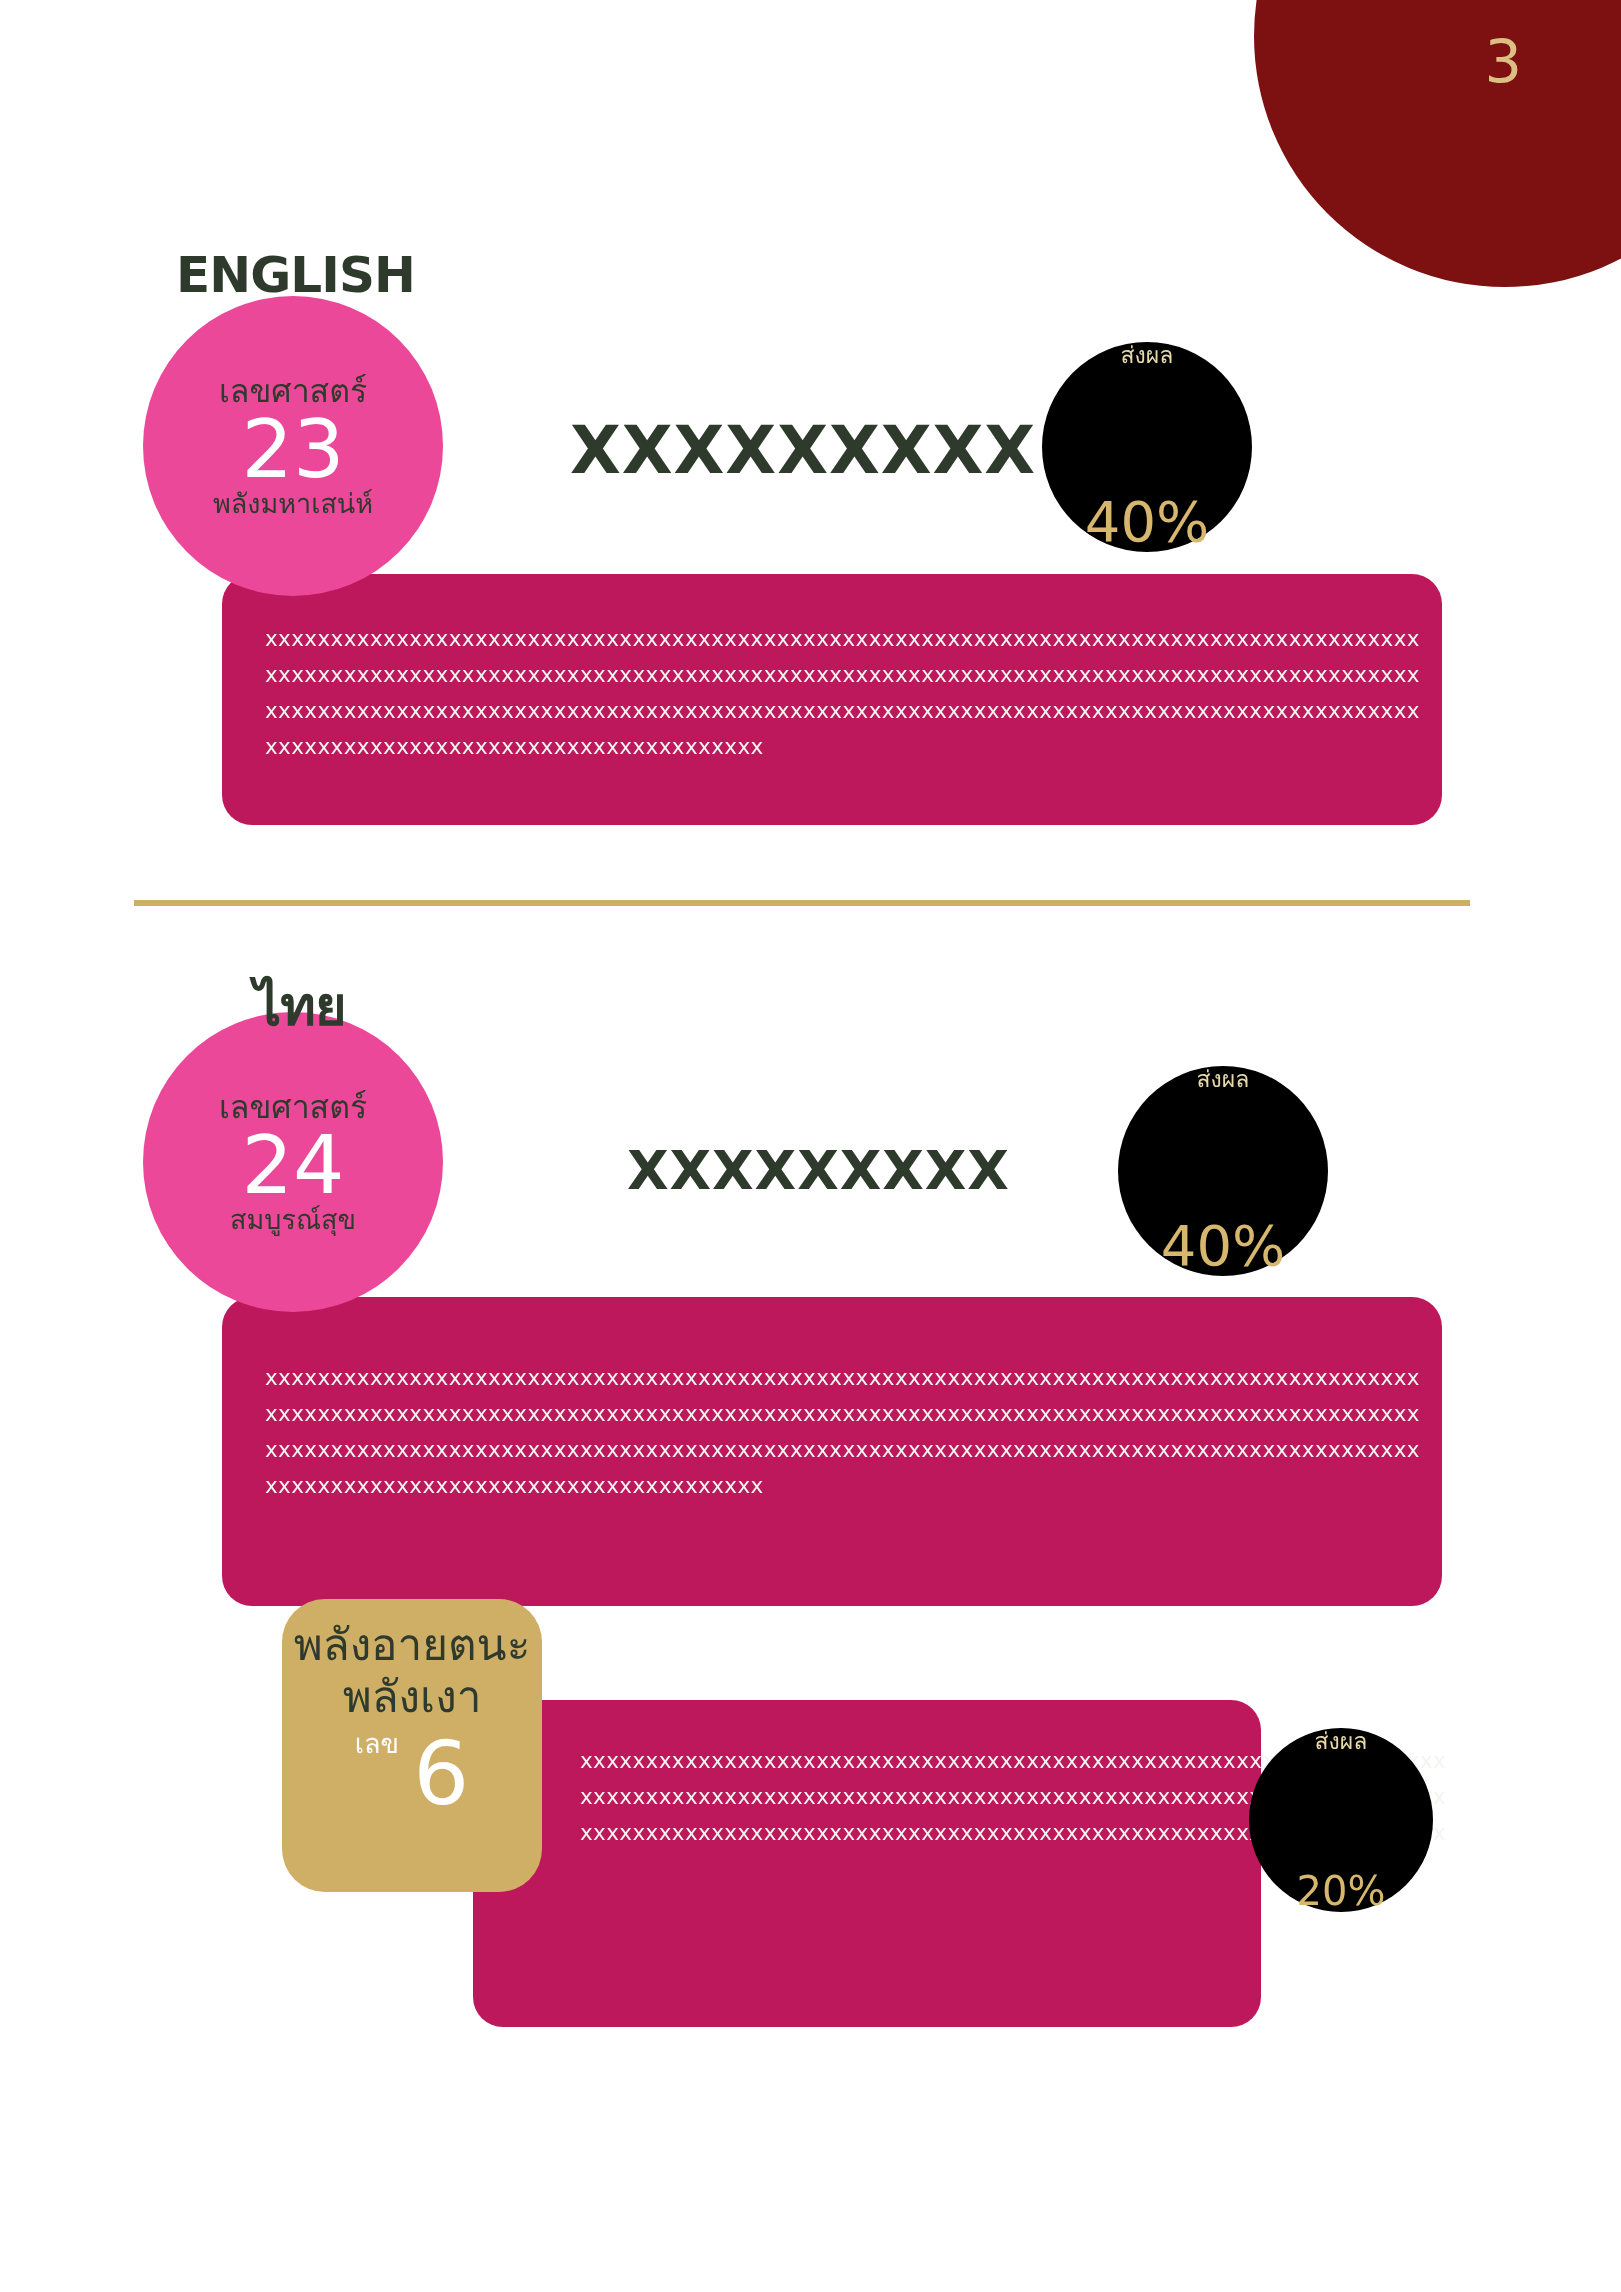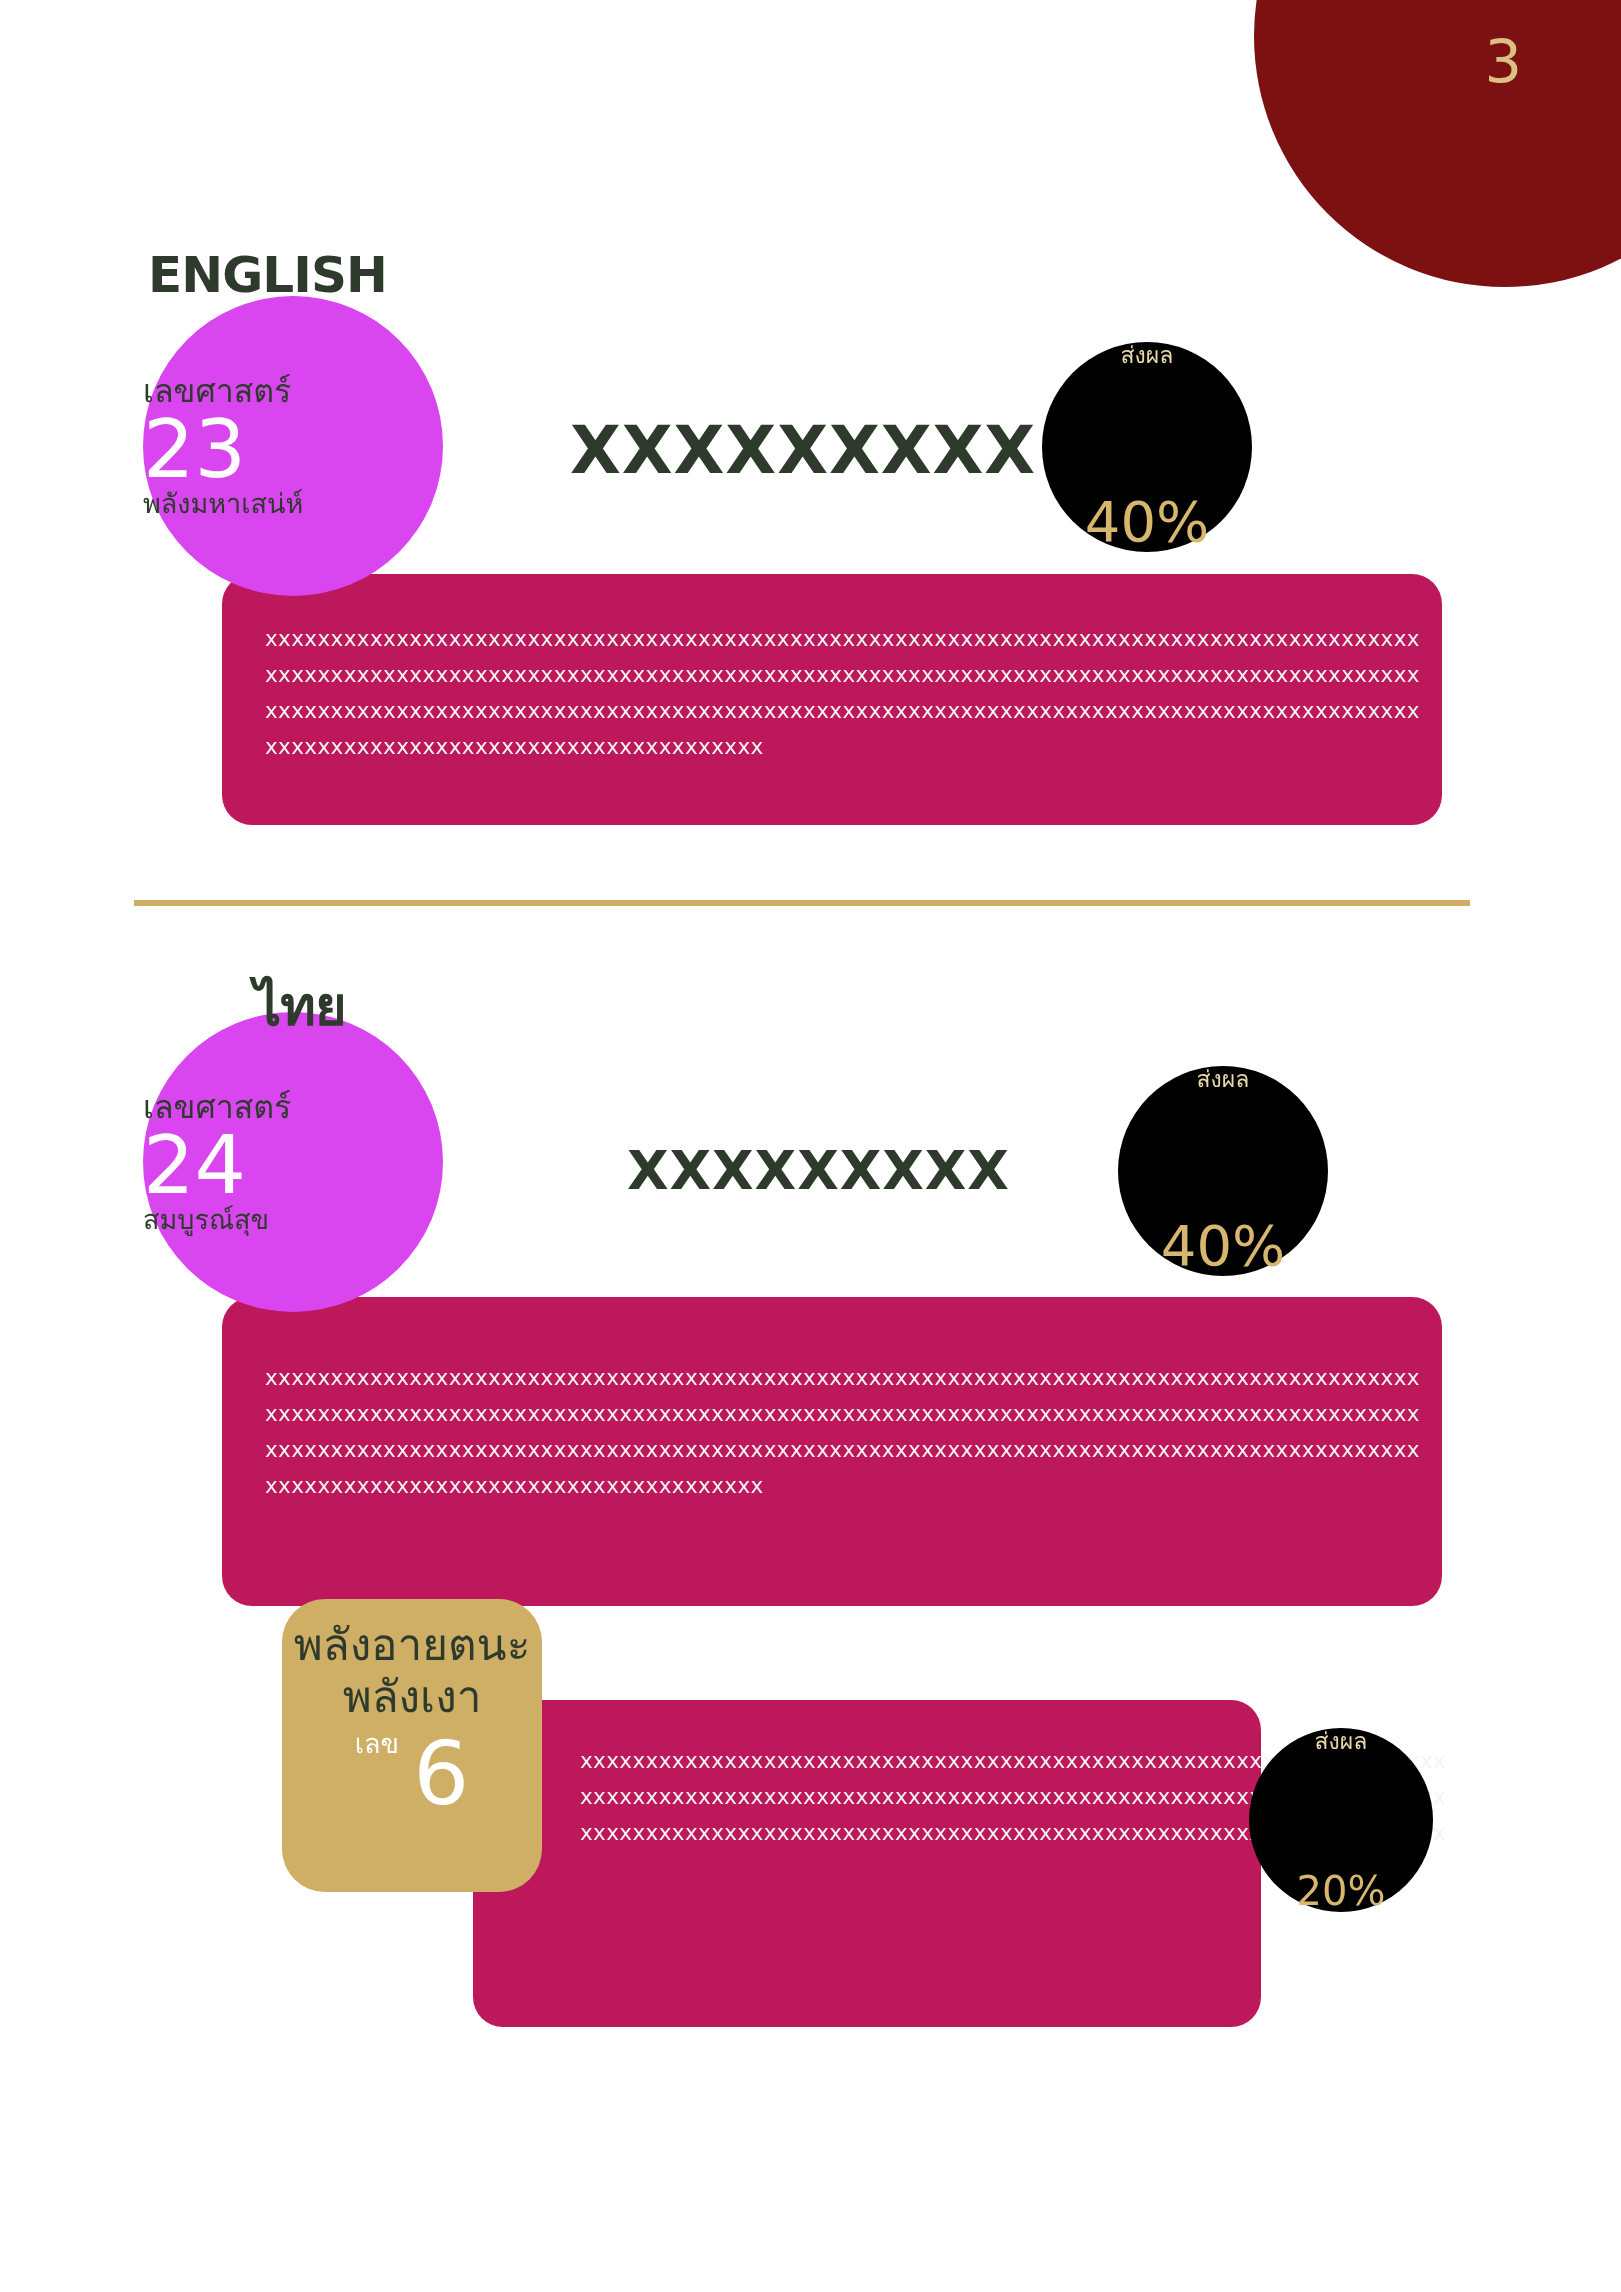--- a/index.html
+++ b/index.html
@@ -59,24 +59,24 @@
     color: #2e3a2c;
     letter-spacing: -0.9px;
     z-index: 4;
     white-space: nowrap;
   }
 
   
   .num-circle {
     position: absolute;
     border-radius: 50%;
-    background: #d946ef;
+    background: #ec4899;
     display: flex;
     flex-direction: column;
-    align-items: flex-start;
+    align-items: center;
     justify-content: center;
     z-index: 3;
   }
   .num-circle .nc-top {
     color: #2e3a2c;
     font-size: 32px;
     line-height: 1.1;
     margin-bottom: -1.8px;
   }
   .num-circle .nc-value {
@@ -189,21 +189,21 @@
 </head>
 <body>
 
 <div class="page">
 
   <div class="corner-badge"></div>
   <div class="corner-number">3</div>
 
   <div class="section" style="top:0;height:896px;">
 
-    <div class="lang-heading" style="left:148px; top:246px; font-size:50px;">ENGLISH</div>
+    <div class="lang-heading" style="left:176px; top:246px; font-size:50px;">ENGLISH</div>
 
     <div class="num-circle" style="left:143px; top:296px; width:300px; height:300px;">
       <div class="nc-top">เลขศาสตร์</div>
       <div class="nc-value">23</div>
       <div class="nc-bottom">พลังมหาเสน่ห์</div>
     </div>
 
     <div class="xtitle" style="left:570px; top:412px; font-size:66px;">XXXXXXXXX</div>
 
     <div class="pct-circle" style="left:1042px; top:342px; width:210px; height:210px;">

